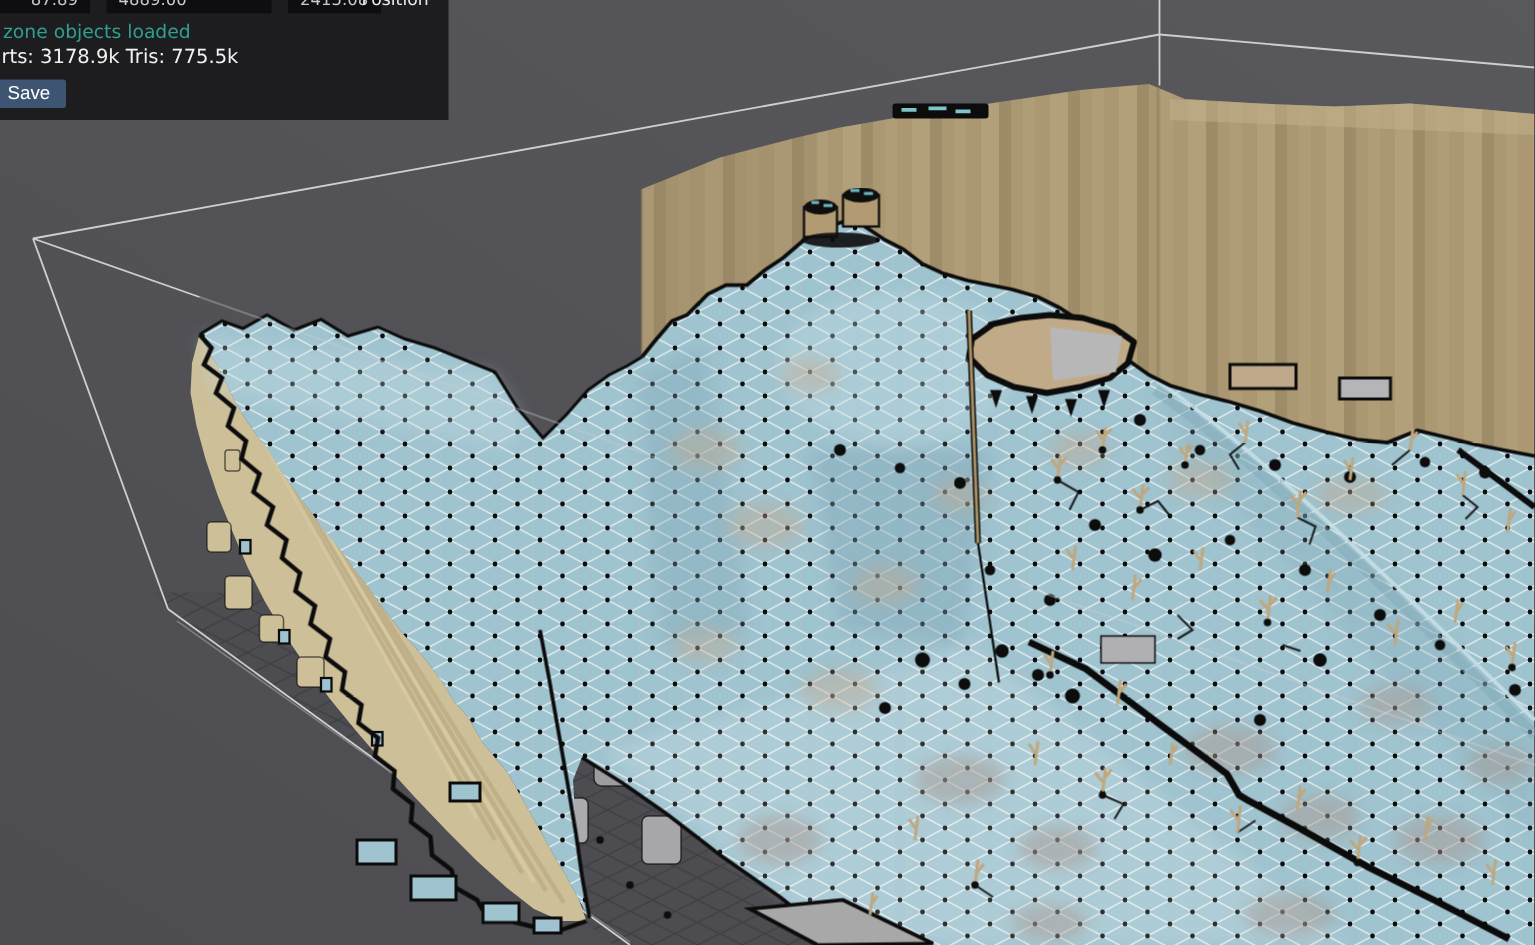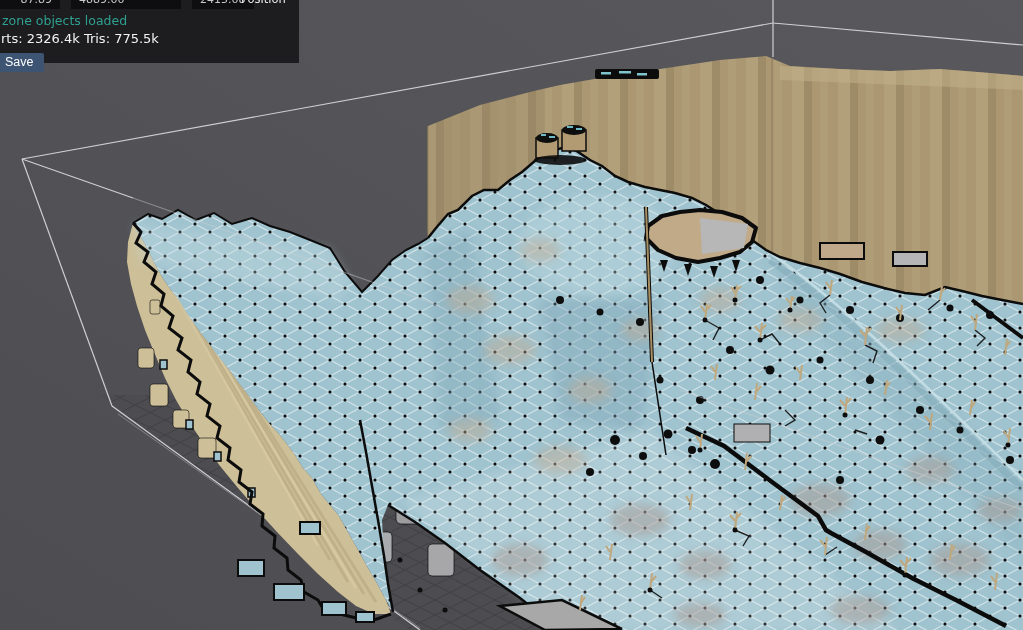--- a/index.html
+++ b/index.html
@@ -1,20 +1,20 @@
 <!DOCTYPE html>
 <html style="--background: #525257; --panel-bg: #1d1d20; --field-bg: #0e0e10; --field-text: #c9c9c9; --label-text: #ececec; --status-teal: #2fa090; --stats-text: #f2f2f2; --save-bg: #3d5573; --save-text: #ffffff; --wireframe: #cfcfd3; --grid-fill: #4c4c51; --grid-line: #3f4044; --mesh-fill: #9fc3cf; --mesh-line: #dce9ee; --mesh-dark: #7fa6b6; --mesh-light: #c6dfe6; --vertex: #0d0d0d; --outline: #0c0c0c; --wall-tan: #ab9872; --wall-tan-dark: #9e8c68; --wall-tan-light: #b2a07a; --cliff-tan: #cdbf98; --twig: #bfa77e; --blotch-mauve: #a89a93; --blotch-tan: #c3a98e; --slab-gray: #a8a8a8; --cave-tan: #c0aa88; --cave-gray: #b7b7b7; --road-black: #0b0b0b;"><head>
 <meta charset="utf-8">
 <style>
   html,body{margin:0;padding:0;background:#2a2a2d;}
   #app{position:relative;width:1023px;height:630px;overflow:hidden;
        font-family:"DejaVu Sans",sans-serif;background:var(--background,#525257);}
   #viewport-svg{position:absolute;left:0;top:0;}
   
-  #hud-panel{position:absolute;left:0;top:0;width:299px;height:63px;
+  #hud-panel{position:absolute;left:0;top:0;width:299px;height:80px;
              background:var(--panel-bg,#1d1d20);z-index:5;}
   .num-row{position:absolute;top:-10px;left:-28px;display:flex;gap:11px;}
   .num-box{height:19px;line-height:19px;background:var(--field-bg,#0e0e10);
            color:var(--field-text,#c9c9c9);font-size:11px;padding:0 8px;white-space:nowrap;}
   #pos-label{position:absolute;top:-10px;left:241px;height:19px;line-height:19px;
              color:var(--label-text,#ececec);font-size:11.5px;}
   #status-line{position:absolute;left:2px;top:13px;font-size:12.5px;
                color:var(--status-teal,#2fa090);}
   #stats-line{position:absolute;left:1px;top:31px;font-size:13px;
               color:var(--stats-text,#f2f2f2);}
@@ -328,17 +328,17 @@
 </svg>
 
 <div id="hud-panel">
   <div class="num-row">
     <div class="num-box" style="width:72px;text-align:right;">87.89</div>
     <div class="num-box" style="width:94px;">4889.00</div>
     <div class="num-box" style="width:46px;">2415.08</div>
   </div>
   <div id="pos-label">Position</div>
   <div id="status-line">zone objects loaded</div>
-  <div id="stats-line">rts: 2326.4k Tris: 775.5k</div>
+  <div id="stats-line">rts: 3178.9k Tris: 775.5k</div>
   <button id="save-btn">Save</button>
 </div>
 
 </div>
 
 </body></html>

